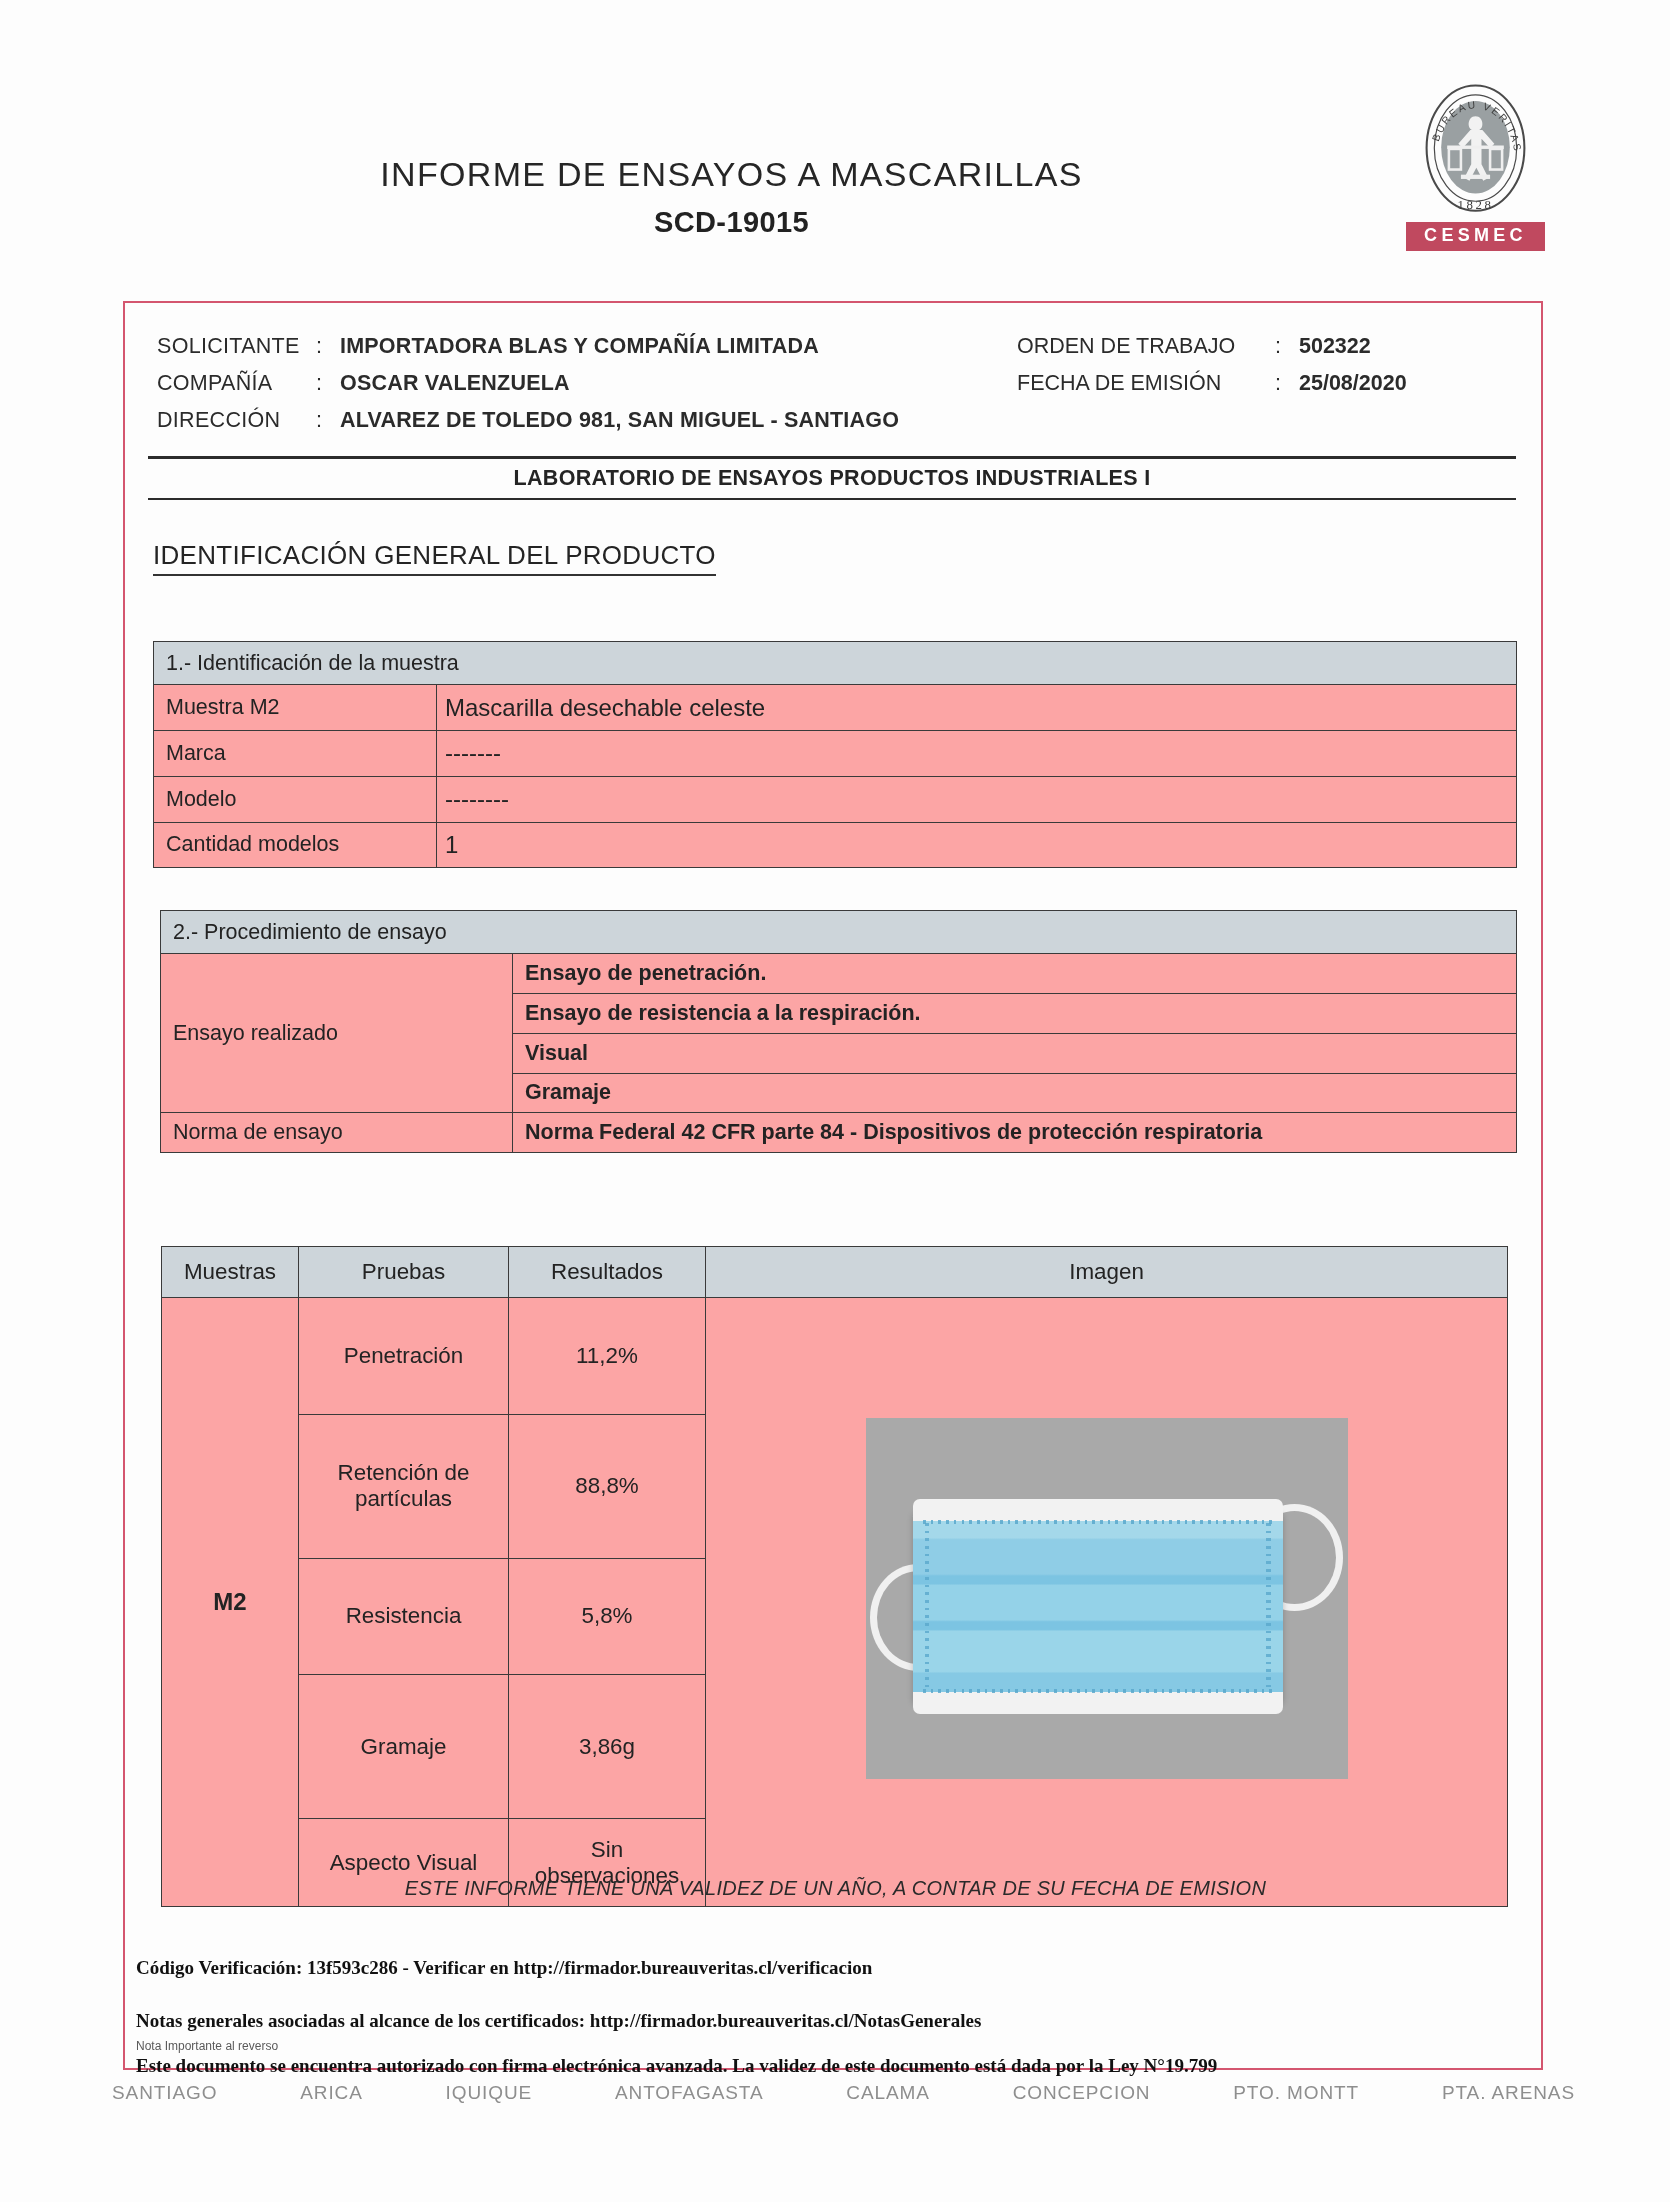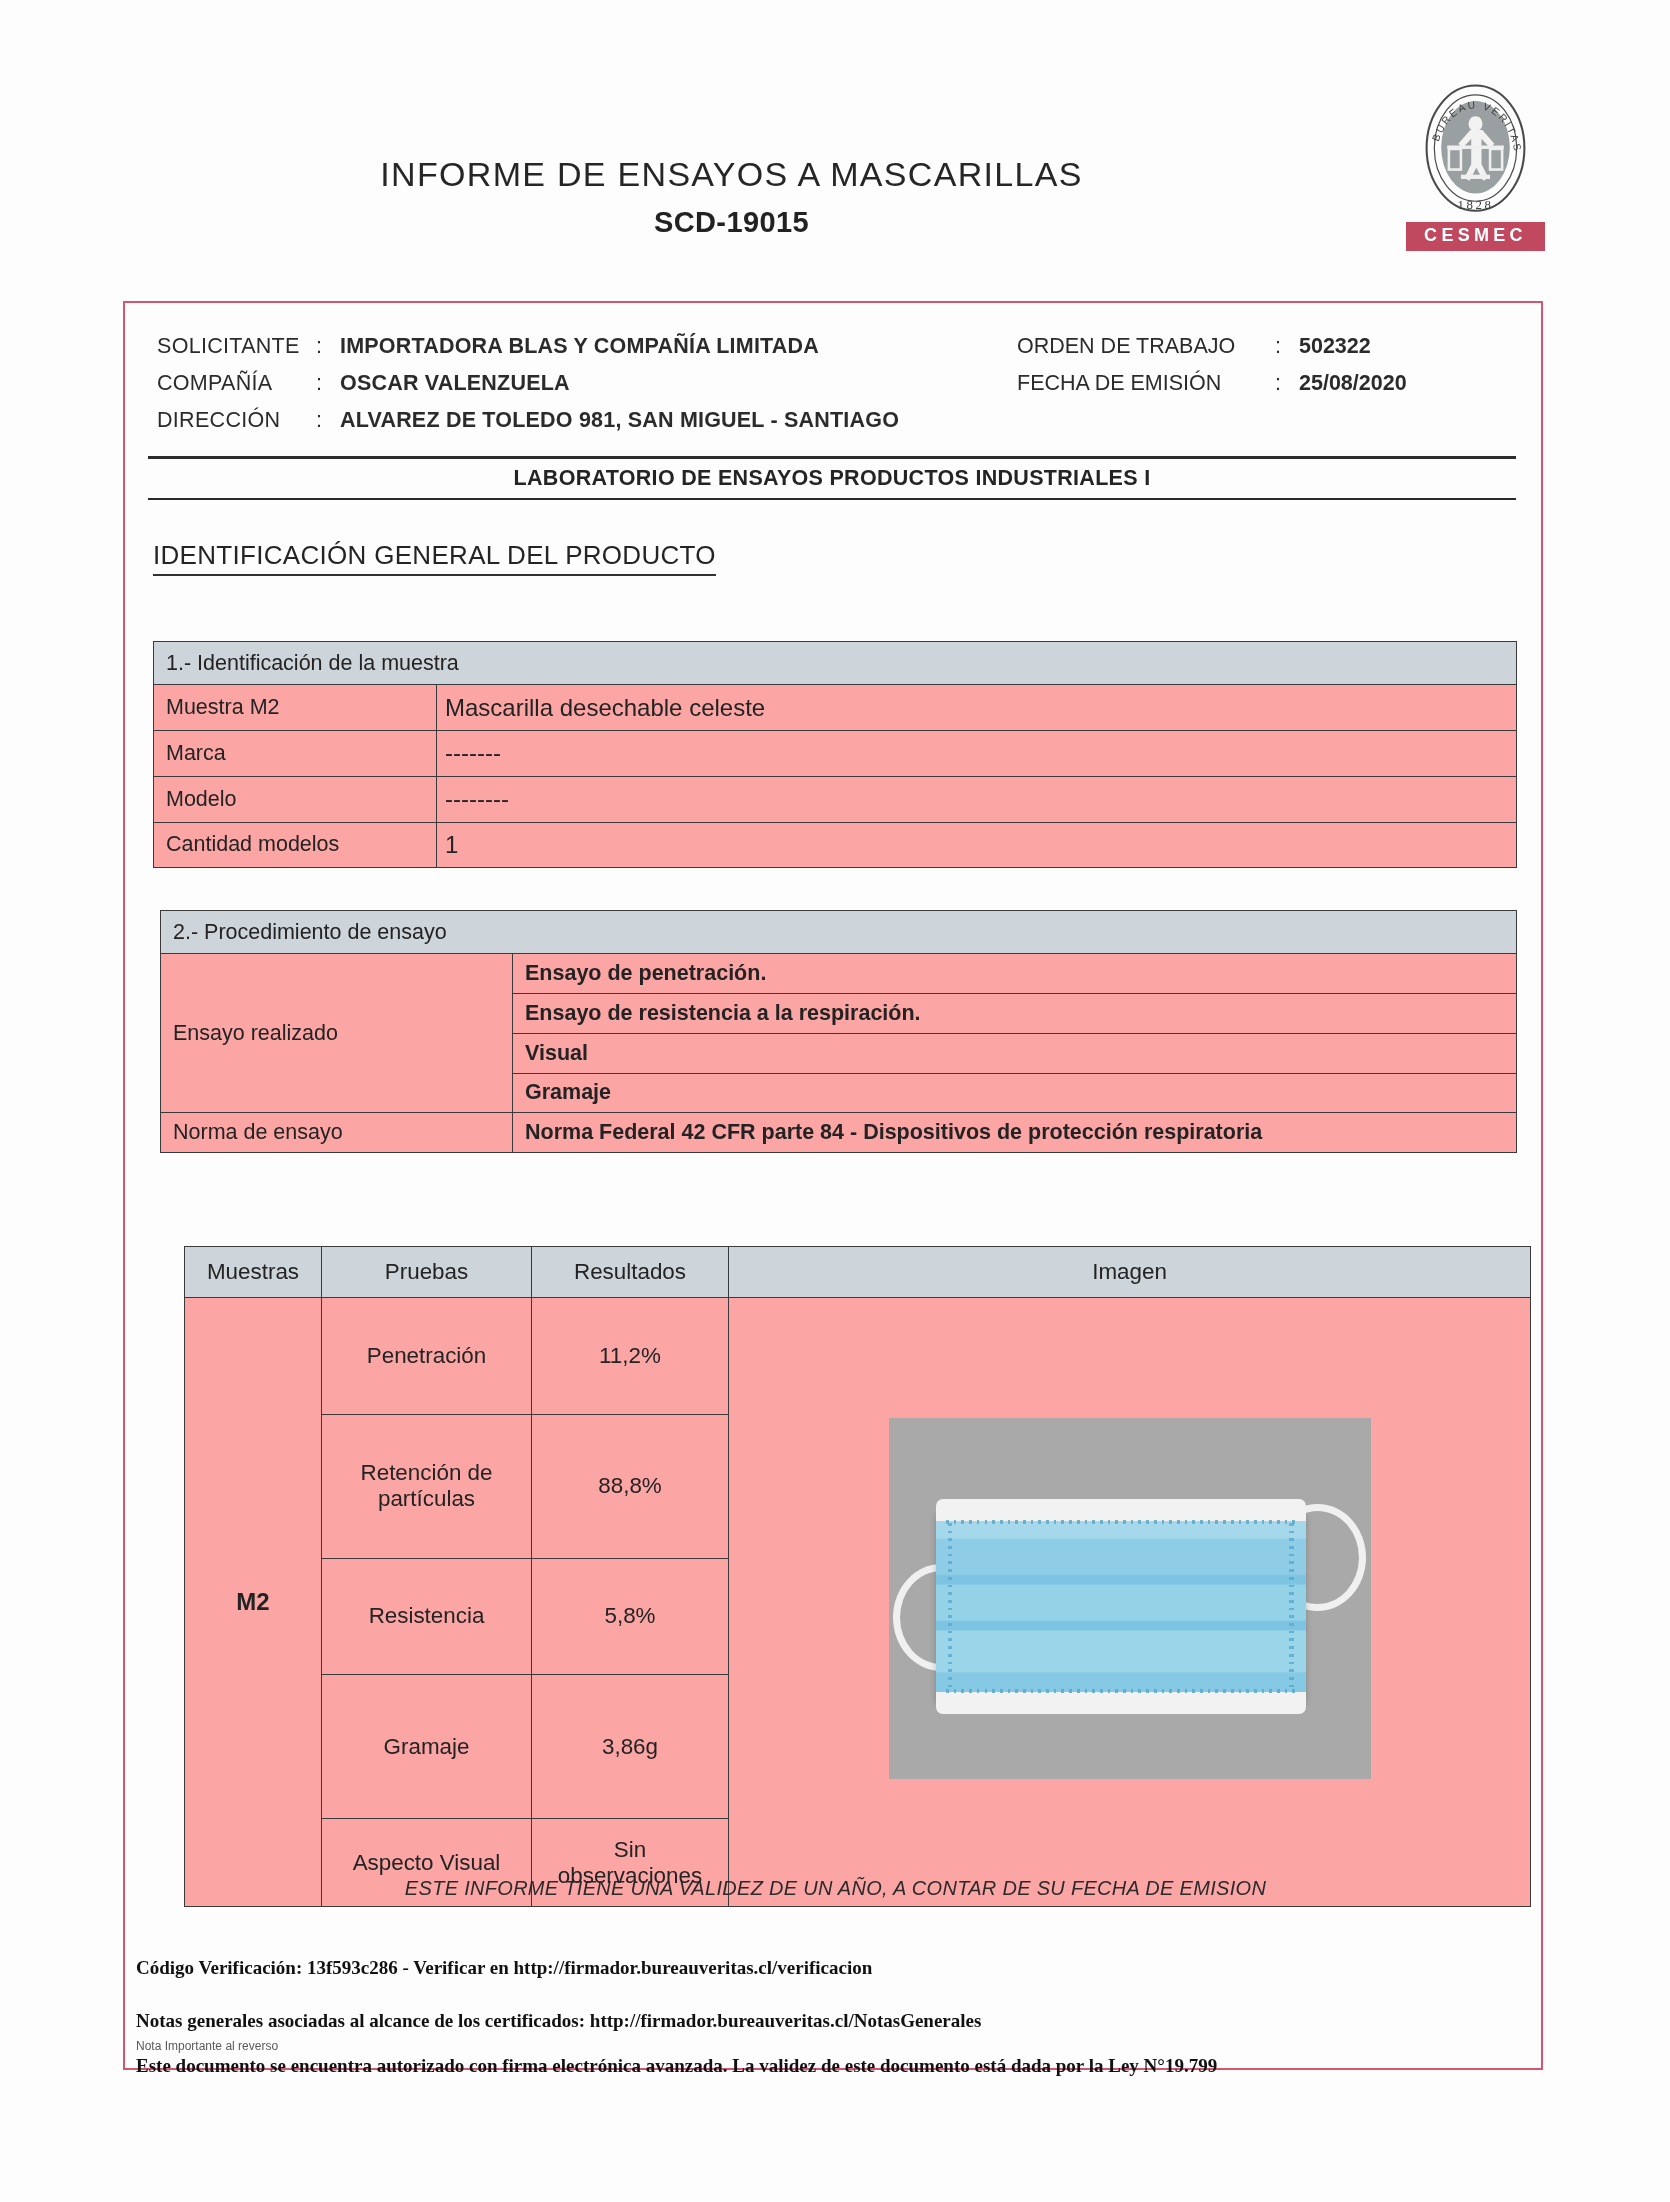--- a/index.html
+++ b/index.html
@@ -164,21 +164,21 @@
   #tbl-ident td.key { width: 258px; }
   #tbl-ident td.val { font-size: 24px; padding-left: 8px; }
   #tbl-ident tr.r-tall td { height: 31px; }
 
   
   #tbl-proc { left: 160px; top: 910px; width: 1357px; }
   #tbl-proc td.key { width: 327px; }
   #tbl-proc td.bold { font-weight: 700; }
 
   
-  #tbl-res { left: 184px; top: 1246px; width: 1347px; }
+  #tbl-res { left: 161px; top: 1246px; width: 1347px; }
   #tbl-res th {
     background: #cdd5da;
     text-align: center;
     font-weight: 400;
     font-size: 22.4px;
     padding: 12px 5.2px;
   }
   #tbl-res td {
     text-align: center;
     font-size: 22.4px;
@@ -471,15 +471,25 @@
 
   <div class="validity-note">ESTE INFORME TIENE UNA VALIDEZ DE UN AÑO, A CONTAR DE SU FECHA DE EMISION</div>
 
   <div class="foot-lines">
     <div class="l1">Código Verificación: 13f593c286 - Verificar en http://firmador.bureauveritas.cl/verificacion</div>
     <div class="l2">Notas generales asociadas al alcance de los certificados: http://firmador.bureauveritas.cl/NotasGenerales</div>
     <div class="l3">Nota Importante al reverso</div>
     <div class="l4">Este documento se encuentra autorizado con firma electrónica avanzada. La validez de este documento está dada por la Ley N°19.799</div>
   </div>
 
+  <div class="city-bar">
+    <span>SANTIAGO</span>
+    <span>ARICA</span>
+    <span>IQUIQUE</span>
+    <span>ANTOFAGASTA</span>
+    <span>CALAMA</span>
+    <span>CONCEPCION</span>
+    <span>PTO. MONTT</span>
+    <span>PTA. ARENAS</span>
+  </div>
 
 </div>
 
 
 </body></html>

